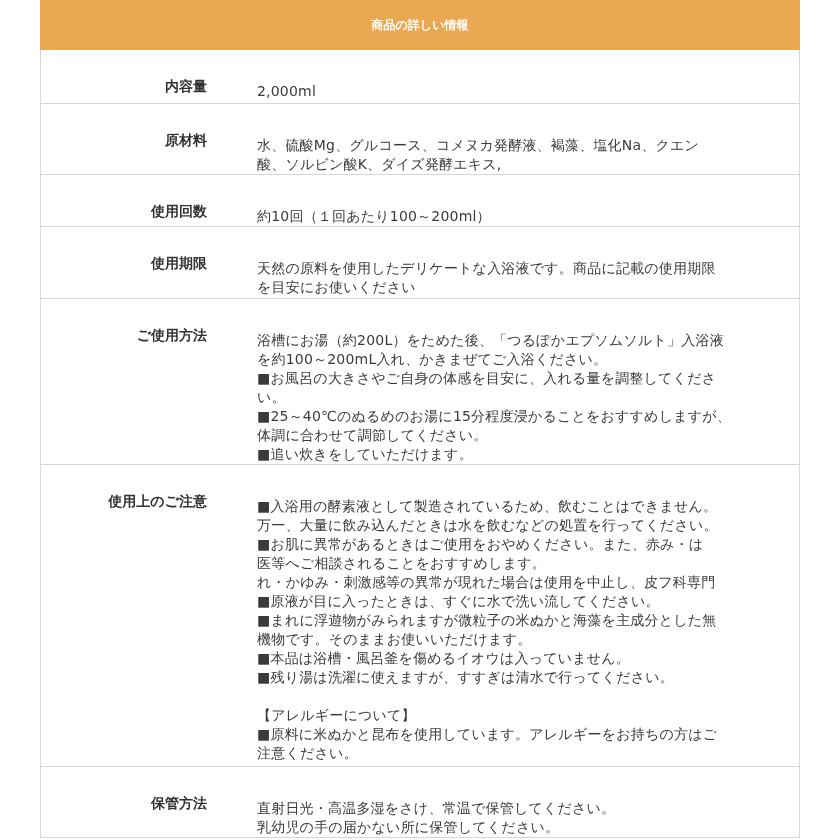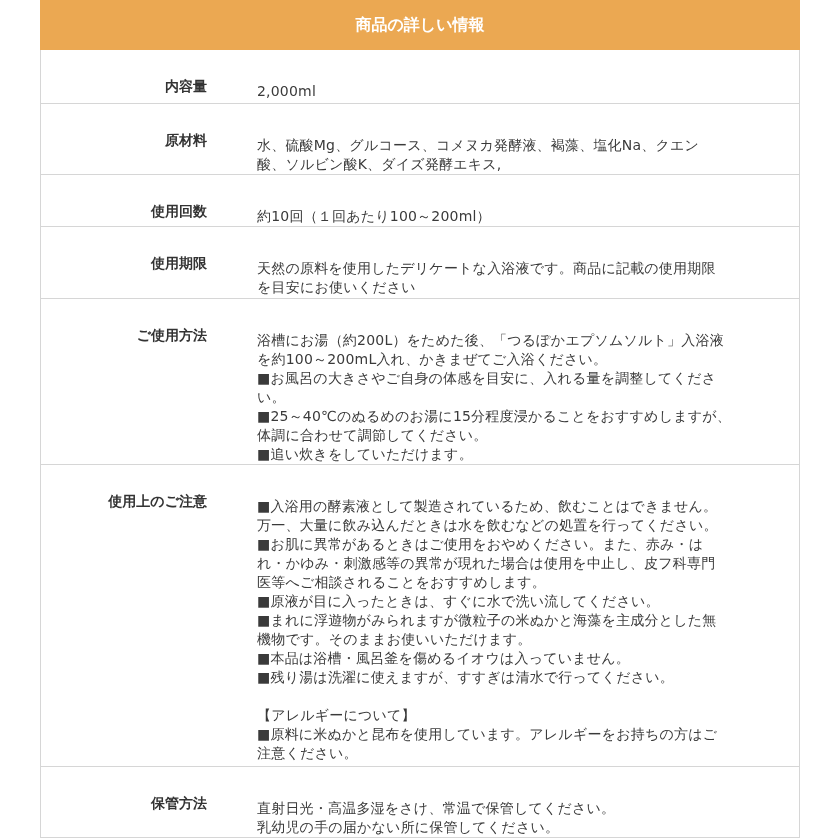--- a/index.html
+++ b/index.html
@@ -24,21 +24,21 @@
       box-sizing: border-box;
     }
     .spec-header {
       background: #eba852;
       height: 50px;
       display: flex;
       align-items: center;
       justify-content: center;
       color: #ffffff;
       font-weight: bold;
-      font-size: 16px;
+      font-size: 12px;
       margin-left: -1px;
       margin-right: -1px;
     }
     .spec-row {
       display: flex;
       border-bottom: 1px solid #d6d6d6;
       box-sizing: border-box;
     }
     .spec-label {
       width: 166px;
@@ -121,22 +121,22 @@
       <span class="line">■追い炊きをしていただけます。</span>
     </div>
   </div>
 
   <div class="spec-row" style="height:302px;">
     <div class="spec-label">使用上のご注意</div>
     <div class="spec-value">
       <span class="line">■入浴用の酵素液として製造されているため、飲むことはできません。</span>
       <span class="line">万一、大量に飲み込んだときは水を飲むなどの処置を行ってください。</span>
       <span class="line">■お肌に異常があるときはご使用をおやめください。また、赤み・は</span>
+      <span class="line">医等へご相談されることをおすすめします。</span>
       <span class="line">れ・かゆみ・刺激感等の異常が現れた場合は使用を中止し、皮フ科専門</span>
-      <span class="line">医等へご相談されることをおすすめします。</span>
       <span class="line">■原液が目に入ったときは、すぐに水で洗い流してください。</span>
       <span class="line">■まれに浮遊物がみられますが微粒子の米ぬかと海藻を主成分とした無</span>
       <span class="line">機物です。そのままお使いいただけます。</span>
       <span class="line">■本品は浴槽・風呂釜を傷めるイオウは入っていません。</span>
       <span class="line">■残り湯は洗濯に使えますが、すすぎは清水で行ってください。</span>
       <span class="blank"></span>
       <span class="line">【アレルギーについて】</span>
       <span class="line">■原料に米ぬかと昆布を使用しています。アレルギーをお持ちの方はご</span>
       <span class="line">注意ください。</span>
     </div>

